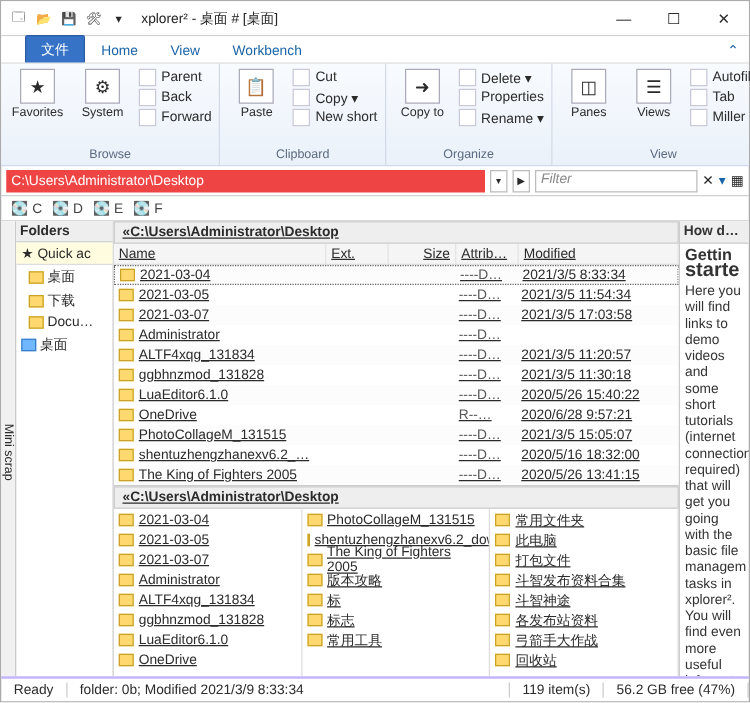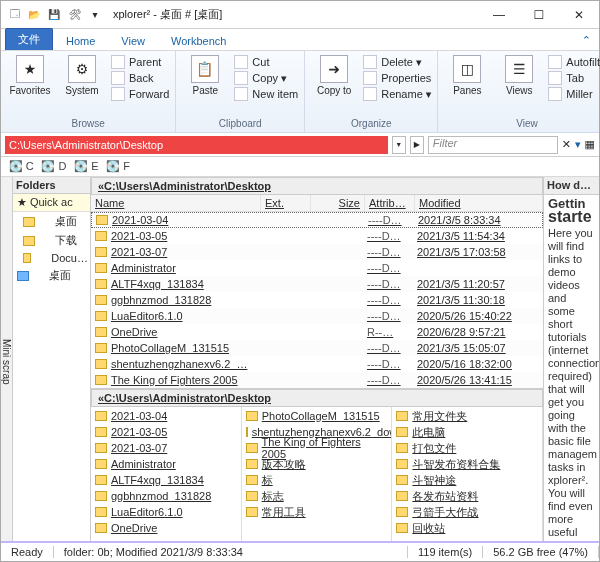--- a/index.html
+++ b/index.html
@@ -5,21 +5,21 @@
 * { margin: 0; padding: 0; box-sizing: border-box; font-family: "Microsoft YaHei", Tahoma, sans-serif; font-size: 11px; }
 html, body { height: 100%; }
 body { background: #fff; color: #2b2b2b; }
 .window { width: 600px; height: 562px; display: flex; flex-direction: column; border: 1px solid #aaa; }
 .titlebar { height: 28px; display: flex; align-items: center; border-bottom: 1px solid #d0d0d0; background: #fff; }
 .titlebar .ticons { display: flex; gap: 4px; padding: 0 6px; align-items: center; }
 .ico { width: 16px; height: 16px; display: inline-flex; align-items: center; justify-content: center; font-size: 10px; }
 .titlebar .title { flex: 1; padding-left: 4px; color: #222; }
 .titlebar .sys { display: flex; }
 .titlebar .sys div { width: 40px; height: 28px; display: flex; align-items: center; justify-content: center; font-size: 12px; }
-.tabs { height: 22px; display: flex; align-items: flex-end; padding-left: 4px; border-bottom: 1px solid #d8d8d8; background: #fff; }
+.tabs { height: 22px; display: flex; align-items: flex-end; padding-left: 19px; border-bottom: 1px solid #d8d8d8; background: #fff; }
 .tab { padding: 3px 12px; border: 1px solid transparent; border-bottom: none; color: #1a64a8; cursor: pointer; }
 .tab.active { background: #3673c6; color: #fff; border-color: #2b5ca3; border-radius: 2px 2px 0 0; }
 .ribbon { display: flex; background: linear-gradient(#f8fbff, #eaf1f9); border-bottom: 1px solid #d0daec; height: 82px; }
 .ribgrp { display: flex; flex-direction: column; border-right: 1px solid #d3dbe8; padding: 2px 6px; }
 .ribgrp .items { flex: 1; display: flex; align-items: flex-start; gap: 6px; }
 .ribgrp .lbl { text-align: center; color: #5a6a80; font-size: 10px; padding: 1px 0; }
 .big { display: flex; flex-direction: column; align-items: center; gap: 2px; width: 46px; padding-top: 2px; cursor: pointer; }
 .big .bic { width: 28px; height: 28px; border: 1px solid #aab; background: #fff; display: flex; align-items: center; justify-content: center; font-size: 14px; }
 .big span.t { font-size: 10px; text-align: center; line-height: 11px; }
 .smcol { display: flex; flex-direction: column; gap: 2px; padding-top: 2px; }
@@ -28,21 +28,21 @@
 .addrbar { height: 24px; display: flex; align-items: center; border-bottom: 1px solid #d0d0d0; padding: 0 4px; gap: 4px; }
 .addr { flex: 1; height: 18px; background: #ef4444; color: #fff; padding: 1px 4px; display: flex; align-items: center; }
 .addr ~ .dd { width: 14px; height: 18px; border: 1px solid #bbb; display: flex; align-items: center; justify-content: center; font-size: 8px; }
 .filter { width: 130px; height: 18px; border: 1px solid #bbb; padding: 0 4px; color: #888; font-style: italic; }
 .icorow { height: 20px; display: flex; align-items: center; gap: 8px; padding: 0 8px; border-bottom: 1px solid #d8d8d8; font-size: 10px; color: #444; }
 .main { flex: 1; display: flex; min-height: 0; }
 .lcol { width: 12px; background: #f1f1f1; border-right: 1px solid #ccc; writing-mode: vertical-rl; text-align: center; font-size: 10px; padding-top: 6px; }
 .folders { width: 78px; border-right: 1px solid #ccc; display: flex; flex-direction: column; }
 .folders .hd { background: #eee; font-weight: bold; padding: 2px 3px; border-bottom: 1px solid #ccc; }
 .folders .qa { background: #fffce0; padding: 2px 4px; border-bottom: 1px solid #ddd; }
-.folders .fit { padding: 2px 2px 2px 10px; display: flex; align-items: center; gap: 20px; }
+.folders .fit { padding: 2px 2px 2px 10px; display: flex; align-items: center; gap: 3px; }
 .fic { width: 12px; height: 10px; background: #ffd970; border: 1px solid #c9a227; display: inline-block; }
 .center { flex: 1; display: flex; flex-direction: column; min-width: 0; text-decoration: underline; }
 .pathhd { background: #eee; font-weight: bold; padding: 2px 6px; border: 1px solid #ccc; }
 .list { flex: 1; overflow: hidden; display: flex; flex-direction: column; }
 .list .cols { display: flex; background: #f5f5f5; border-bottom: 1px solid #ddd; }
 .list .cols div { padding: 2px 4px; border-right: 1px solid #e4e4e4; }
 .c-n { width: 170px; } .c-e { width: 50px; } .c-s { width: 54px; text-align: right; } .c-a { width: 50px; } .c-m { flex: 1; }
 .rows { overflow: hidden; }
 .row { display: flex; padding: 0 0; height: 16px; align-items: center; }
 .row:nth-child(odd){ background: #fcfcfc; }
@@ -127,21 +127,21 @@
           <div class="sm">
               <span class="si"></span>
               <span>Cut</span>
             </div>
           <div class="sm">
               <span class="si"></span>
               <span>Copy ▾</span>
             </div>
           <div class="sm">
               <span class="si"></span>
-              <span>New item</span>
+              <span>New short</span>
             </div>
         </div>
       </div>
       <div class="lbl">Clipboard</div>
     </div>
     <div class="ribgrp">
       <div class="items">
         <div class="big">
             <div class="bic">➜</div>
             <span class="t">Copy to</span>

